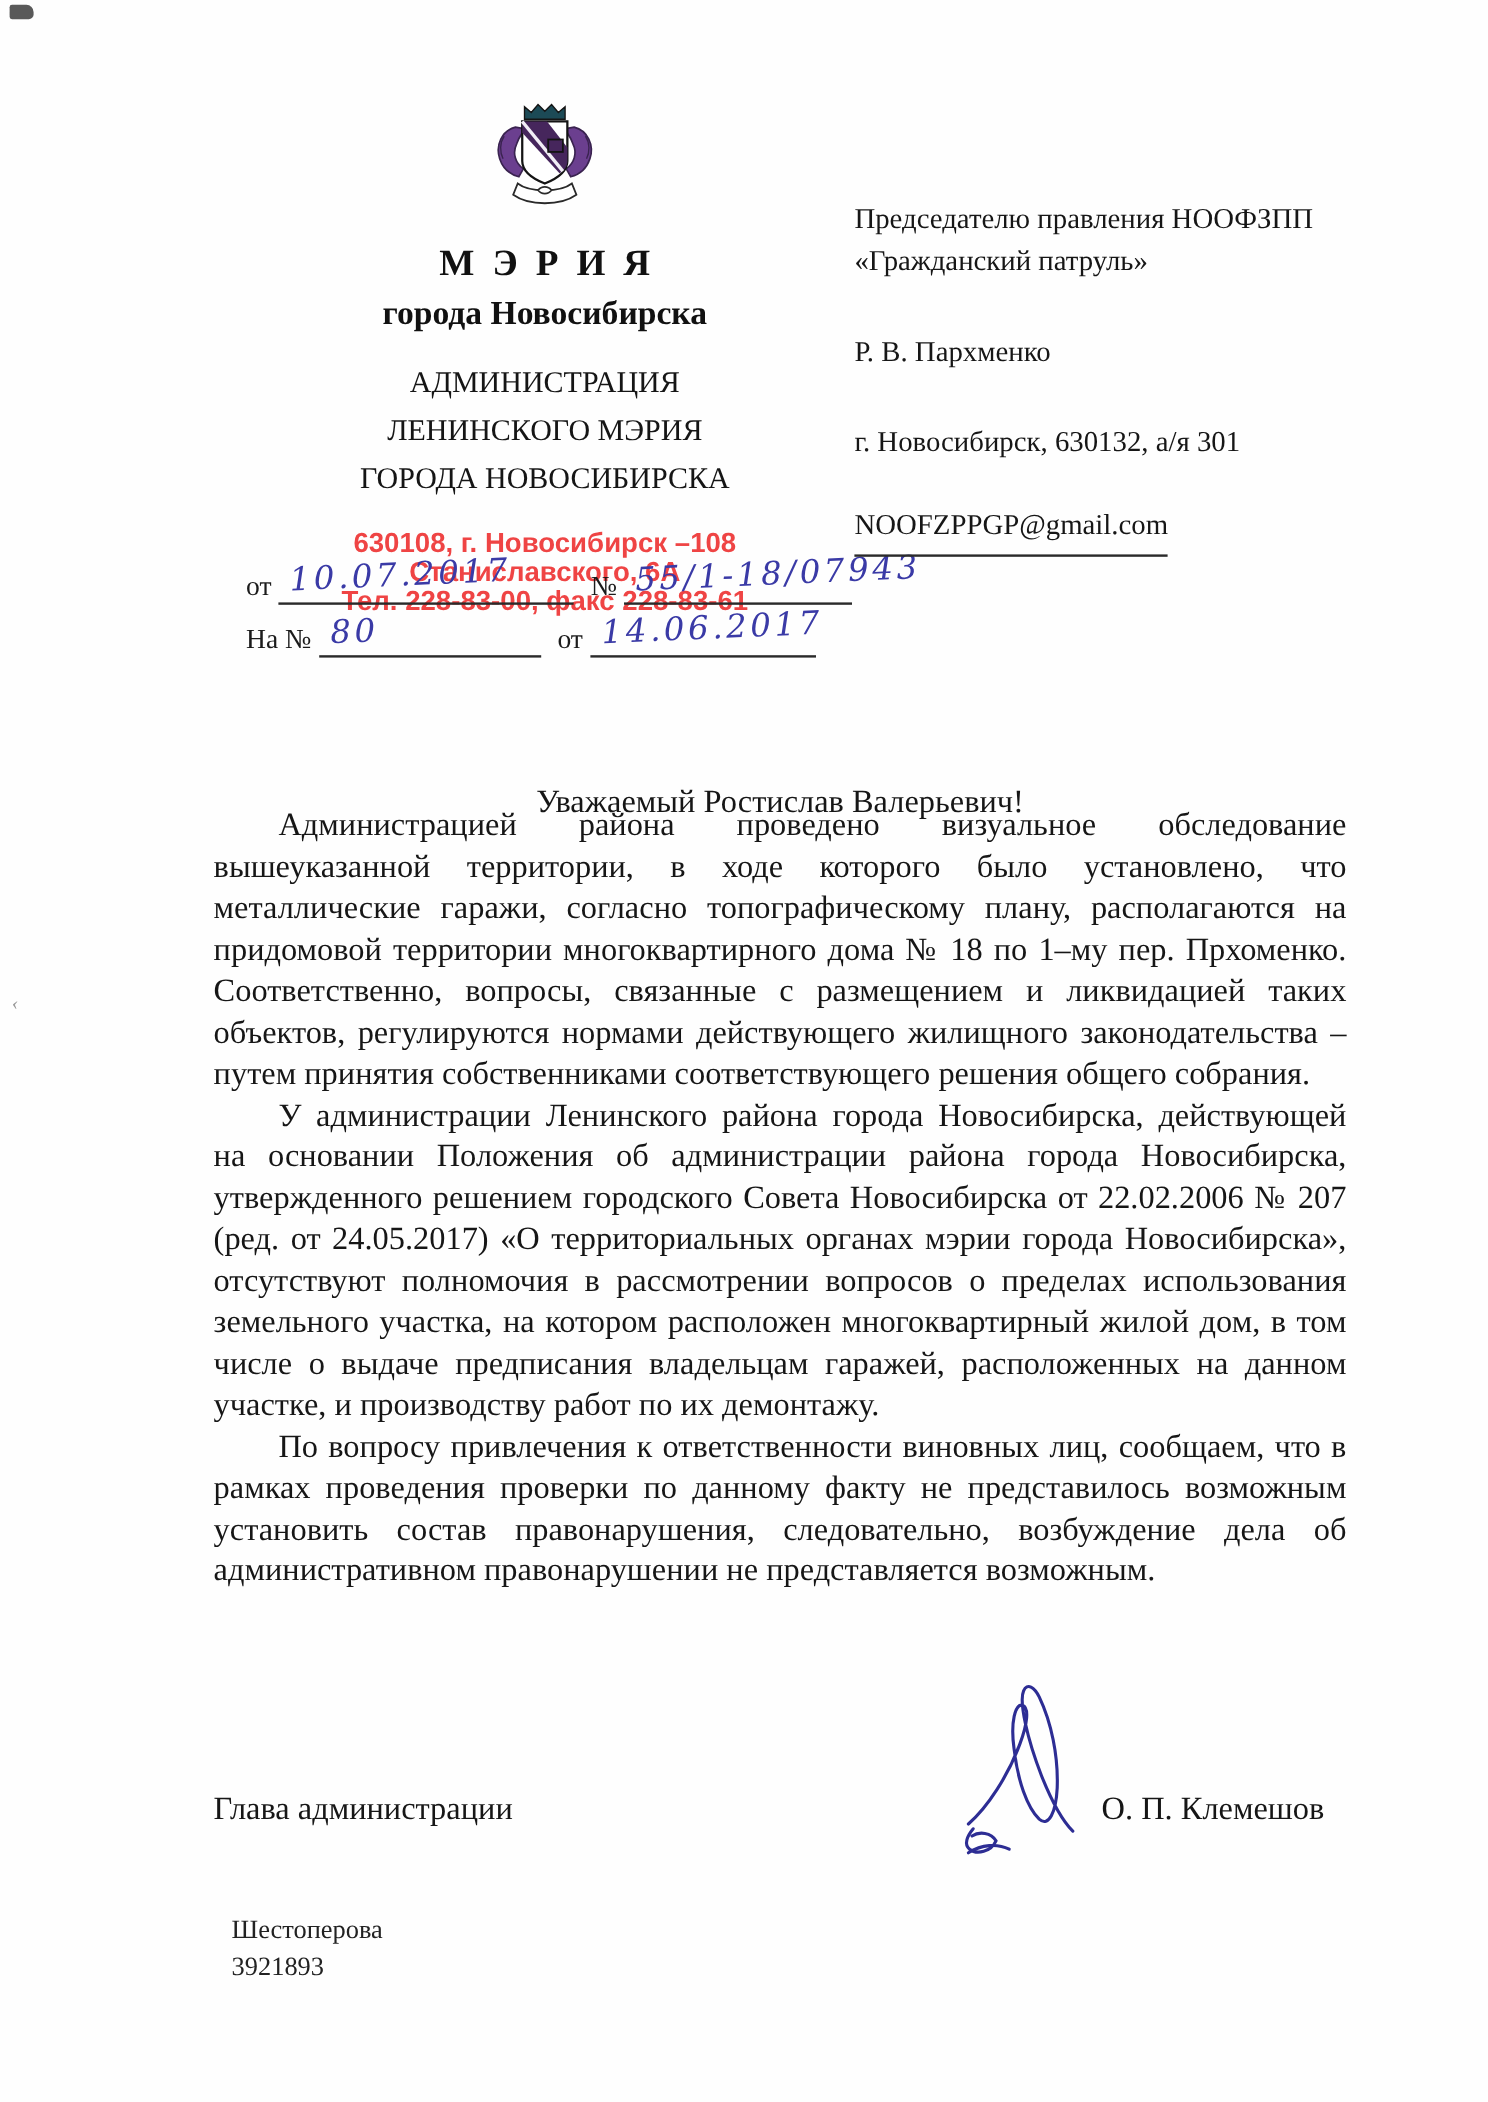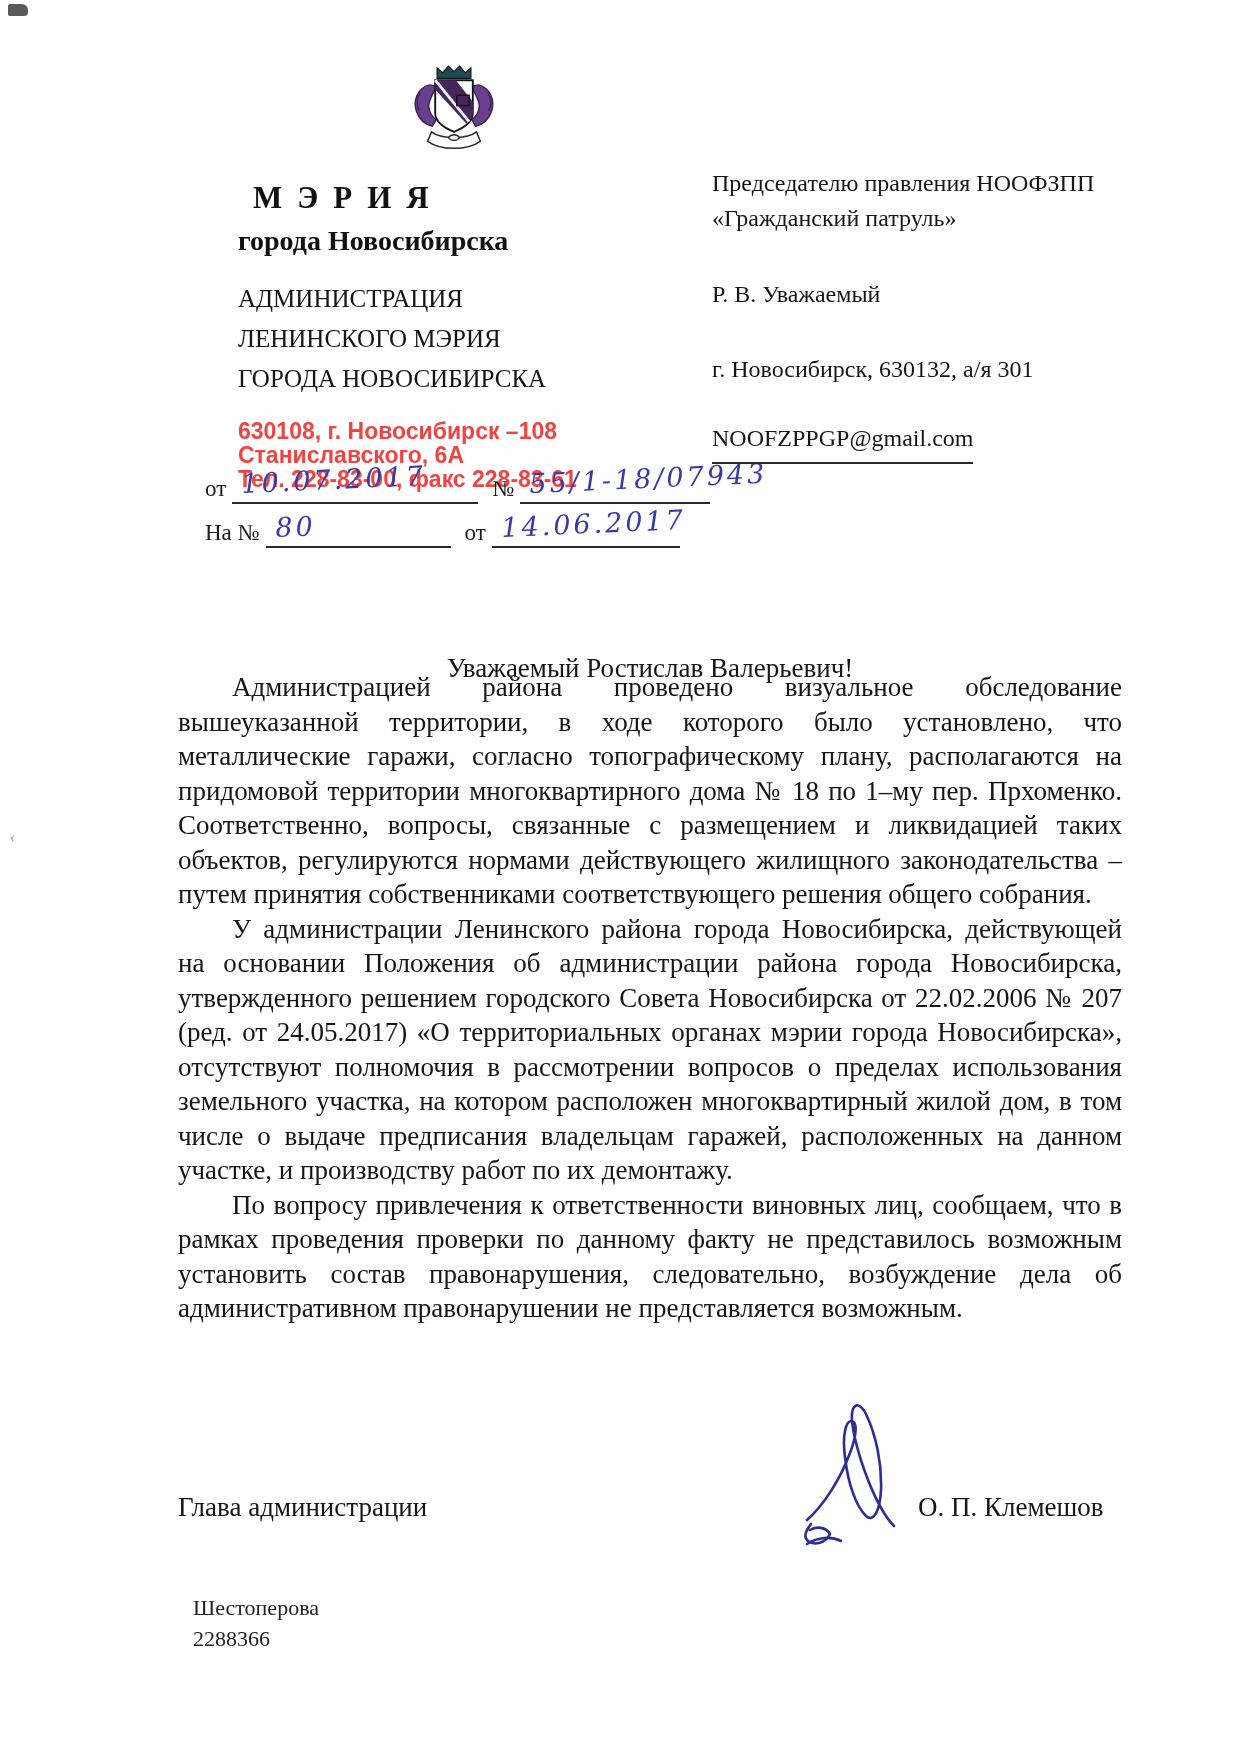--- a/index.html
+++ b/index.html
@@ -4,21 +4,21 @@
 <style>
   * { margin:0; padding:0; box-sizing:border-box; }
   html,body { background:#ffffff; }
   .page {
     position:relative; width:1240px; height:1752px;
     background:#fefefe; overflow:hidden; color:#1b1b1b;
     font-family:"Liberation Serif", serif;
   }
 
   
-  .lh-left { position:absolute; left:238px; top:64px; width:432px; }
+  .lh-left { position:absolute; left:238px; top:85px; width:432px; text-align:center; }
   .crest { display:block; margin:0 auto 14px auto; }
   .org-name { font-size:31px; font-weight:bold; letter-spacing:15px; padding-left:15px; color:#111; }
   .org-sub  { font-size:28px; font-weight:bold; margin-top:9px; color:#111; }
   .dept { font-size:25px; margin-top:22px; line-height:40px; color:#151515; }
   .addr { font-family:"Liberation Sans", sans-serif; font-size:23px; line-height:24px; margin-top:20px; color:#ef4444;font-weight:bold; }
 
   
   .ref-row { position:absolute; font-size:23px; color:#1b1b1b; white-space:nowrap; }
   .ref-row .lbl { display:inline-block; vertical-align:bottom; padding:0 6px 2px 0; }
   .uline { display:inline-block; position:relative; border-bottom:2px solid #2a2a2a; height:34px; vertical-align:bottom; margin-right:14px; }
@@ -100,21 +100,21 @@
     <span class="lbl">от</span><span class="uline" style="width:246px;"><span class="hw">10.07.2017</span></span><span class="lbl">№</span><span class="uline" style="width:190px;"><span class="hw">55/1-18/07943</span></span>
   </div>
 
   <div class="ref-row" style="left:205px; top:514px;">
     <span class="lbl">На №</span><span class="uline" style="width:185px;"><span class="hw">80</span></span><span class="lbl">от</span><span class="uline" style="width:188px;"><span class="hw">14.06.2017</span></span>
   </div>
 
   <div class="recipient">
     <div>Председателю правления НООФЗПП</div>
     <div>«Гражданский патруль»</div>
-    <div class="grp-name">Р. В. Уважаемый</div>
+    <div class="grp-name">Р. В. Пархменко</div>
     <div class="grp-addr">г. Новосибирск, 630132, а/я 301</div>
     <div class="grp-mail"><span class="email">NOOFZPPGP@gmail.com</span></div>
   </div>
 
   <div class="salutation">Уважаемый Ростислав Валерьевич!</div>
 
   <div class="body-text">
     <p>Администрацией района проведено визуальное обследование вышеуказанной территории, в ходе которого было установлено, что металлические гаражи, согласно топографическому плану, располагаются на придомовой территории многоквартирного дома № 18 по 1–му пер. Прхоменко. Соответственно, вопросы, связанные с размещением и ликвидацией таких объектов, регулируются нормами действующего жилищного законодательства – путем принятия собственниками соответствующего решения общего собрания.</p>
     <p>У администрации Ленинского района города Новосибирска, действующей на основании Положения об администрации района города Новосибирска, утвержденного решением городского Совета Новосибирска от 22.02.2006 № 207 (ред. от 24.05.2017) «О территориальных органах мэрии города Новосибирска», отсутствуют полномочия в рассмотрении вопросов о пределах использования земельного участка, на котором расположен многоквартирный жилой дом, в том числе о выдаче предписания владельцам гаражей, расположенных на данном участке, и производству работ по их демонтажу.</p>
     <p>По вопросу привлечения к ответственности виновных лиц, сообщаем, что в рамках проведения проверки по данному факту не представилось возможным установить состав правонарушения, следовательно, возбуждение дела об административном правонарушении не представляется возможным.</p>
@@ -125,16 +125,16 @@
     <g stroke="#2d2d94" fill="none" stroke-width="2.6" stroke-linecap="round">
       <path d="M12 120 C28 106 45 80 55 53 C61 37 63 23 57 21 C51 20 47 35 50 57 C53 84 61 106 71 116 C79 123 85 110 86 90 C87 63 81 35 71 14 C67 6 61 2 58 9 C54 18 61 49 73 80 C81 100 91 118 99 126"></path>
       <path d="M16 124 C11 130 8 137 13 141 C19 146 31 143 35 134 C31 127 21 126 15 130"></path>
       <path d="M12 144 C23 137 36 136 46 141"></path>
     </g>
   </svg>
   <div class="sig-name">О. П. Клемешов</div>
 
   <div class="footer">
     <div>Шестоперова</div>
-    <div>2288366</div>
+    <div>3921893</div>
   </div>
 
 </div>
 
 </body></html>

